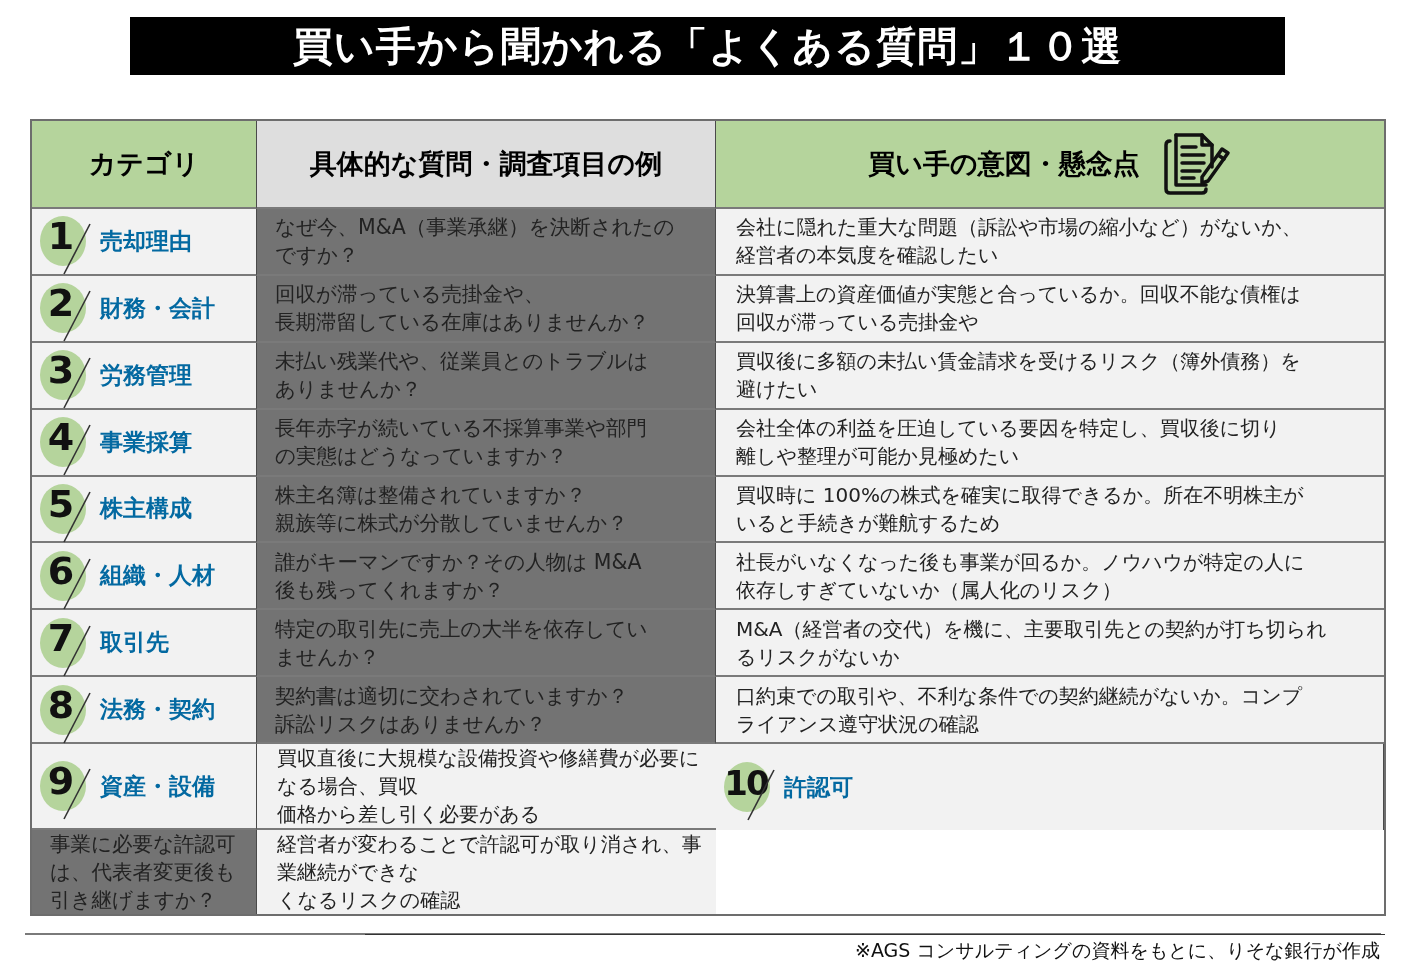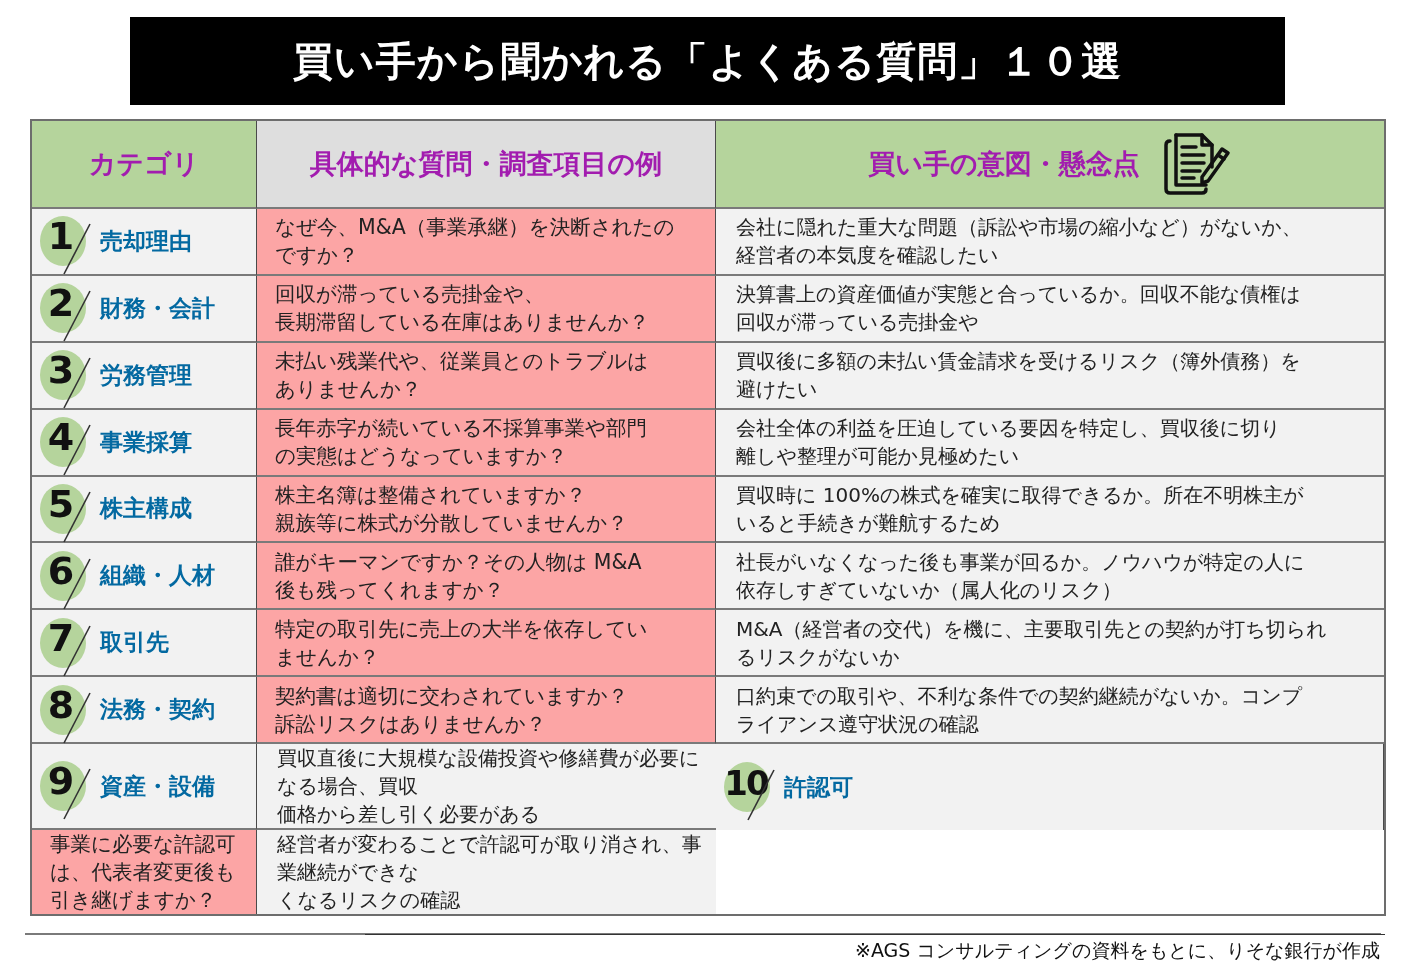--- a/index.html
+++ b/index.html
@@ -1,49 +1,49 @@
 <!DOCTYPE html>
 <html><head>
   <meta charset="utf-8">
   <style>
     * { box-sizing: border-box; margin: 0; padding: 0; }
     html, body { width: 1414px; height: 968px; background: #ffffff; overflow: hidden; }
     body { font-family: "DejaVu Sans", "Liberation Sans", sans-serif; color: #1a1a1a; position: relative; }
 
     .title-bar {
-      position: absolute; left: 130px; top: 17px; width: 1155px; height: 88px;
+      position: absolute; left: 130px; top: 17px; width: 1155px; height: 58px;
       background: #000000; color: #ffffff;
       display: flex; align-items: center; justify-content: center;
       font-size: 40px; font-weight: bold; letter-spacing: 1px; text-align: center;
     }
 
     .table {
       position: absolute; left: 30px; top: 119px; width: 1356px; height: 797px;
       border: 2px solid #6d6d6d;
       display: grid;
       grid-template-columns: 225px 459px 1fr;
       grid-template-rows: 88px repeat(10, 1fr);
     }
     .cell { border-right: 1px solid #4a4a4a; border-bottom: 2px solid #7a7a7a; display: flex; align-items: center; }
     .cell.last-col { border-right: none; }
 
-    .hdr { font-size: 27px; font-weight: bold; justify-content: center; color: #a21caf; }
+    .hdr { font-size: 27px; font-weight: bold; justify-content: center; color: #000000; }
     .hdr.green { background: #b5d49c; }
     .hdr.gray { background: #dedede; }
     .hdr .doc-icon { margin-left: 22px; width: 70px; height: 66px; }
 
     .cat { background: #f2f2f2; padding-left: 6px; position: relative; }
     .badge { position: relative; width: 58px; height: 62px; flex-shrink: 0; }
     .badge .circle { position: absolute; left: 2px; top: 6px; width: 46px; height: 50px; border-radius: 50%; background: #b5d49c; }
     .badge .num { position: absolute; left: 0; top: 4px; width: 44px; text-align: center; font-size: 38px; font-weight: bold; color: #111; letter-spacing: -2px; }
     .badge .num.two { font-size: 34px; left: -3px; width: 54px; top: 7px; }
     .badge svg { position: absolute; left: 18px; top: 6px; }
     .cat .label { font-size: 23px; font-weight: bold; margin-left: 4px; color: #0369a1; }
 
-    .q { background: #fca5a5; padding-left: 18px; font-size: 20.5px; line-height: 28px; color: #222; }
+    .q { background: #737373; padding-left: 18px; font-size: 20.5px; line-height: 28px; color: #222; }
     .a { background: #f2f2f2; padding-left: 20px; font-size: 20px; line-height: 28px; color: #222; }
     .txt { white-space: pre-line; }
 
     .footer-line { position: absolute; left: 25px; top: 933px; width: 1356px; height: 2px; background: #7a7a7a; }
     .footer-line2 { position: absolute; left: 365px; top: 934px; width: 1020px; height: 1px; background: #333; }
     .footer-note { position: absolute; right: 34px; top: 938px; font-size: 19px; color: #111; }
   </style>
 </head>
 <body>
 

